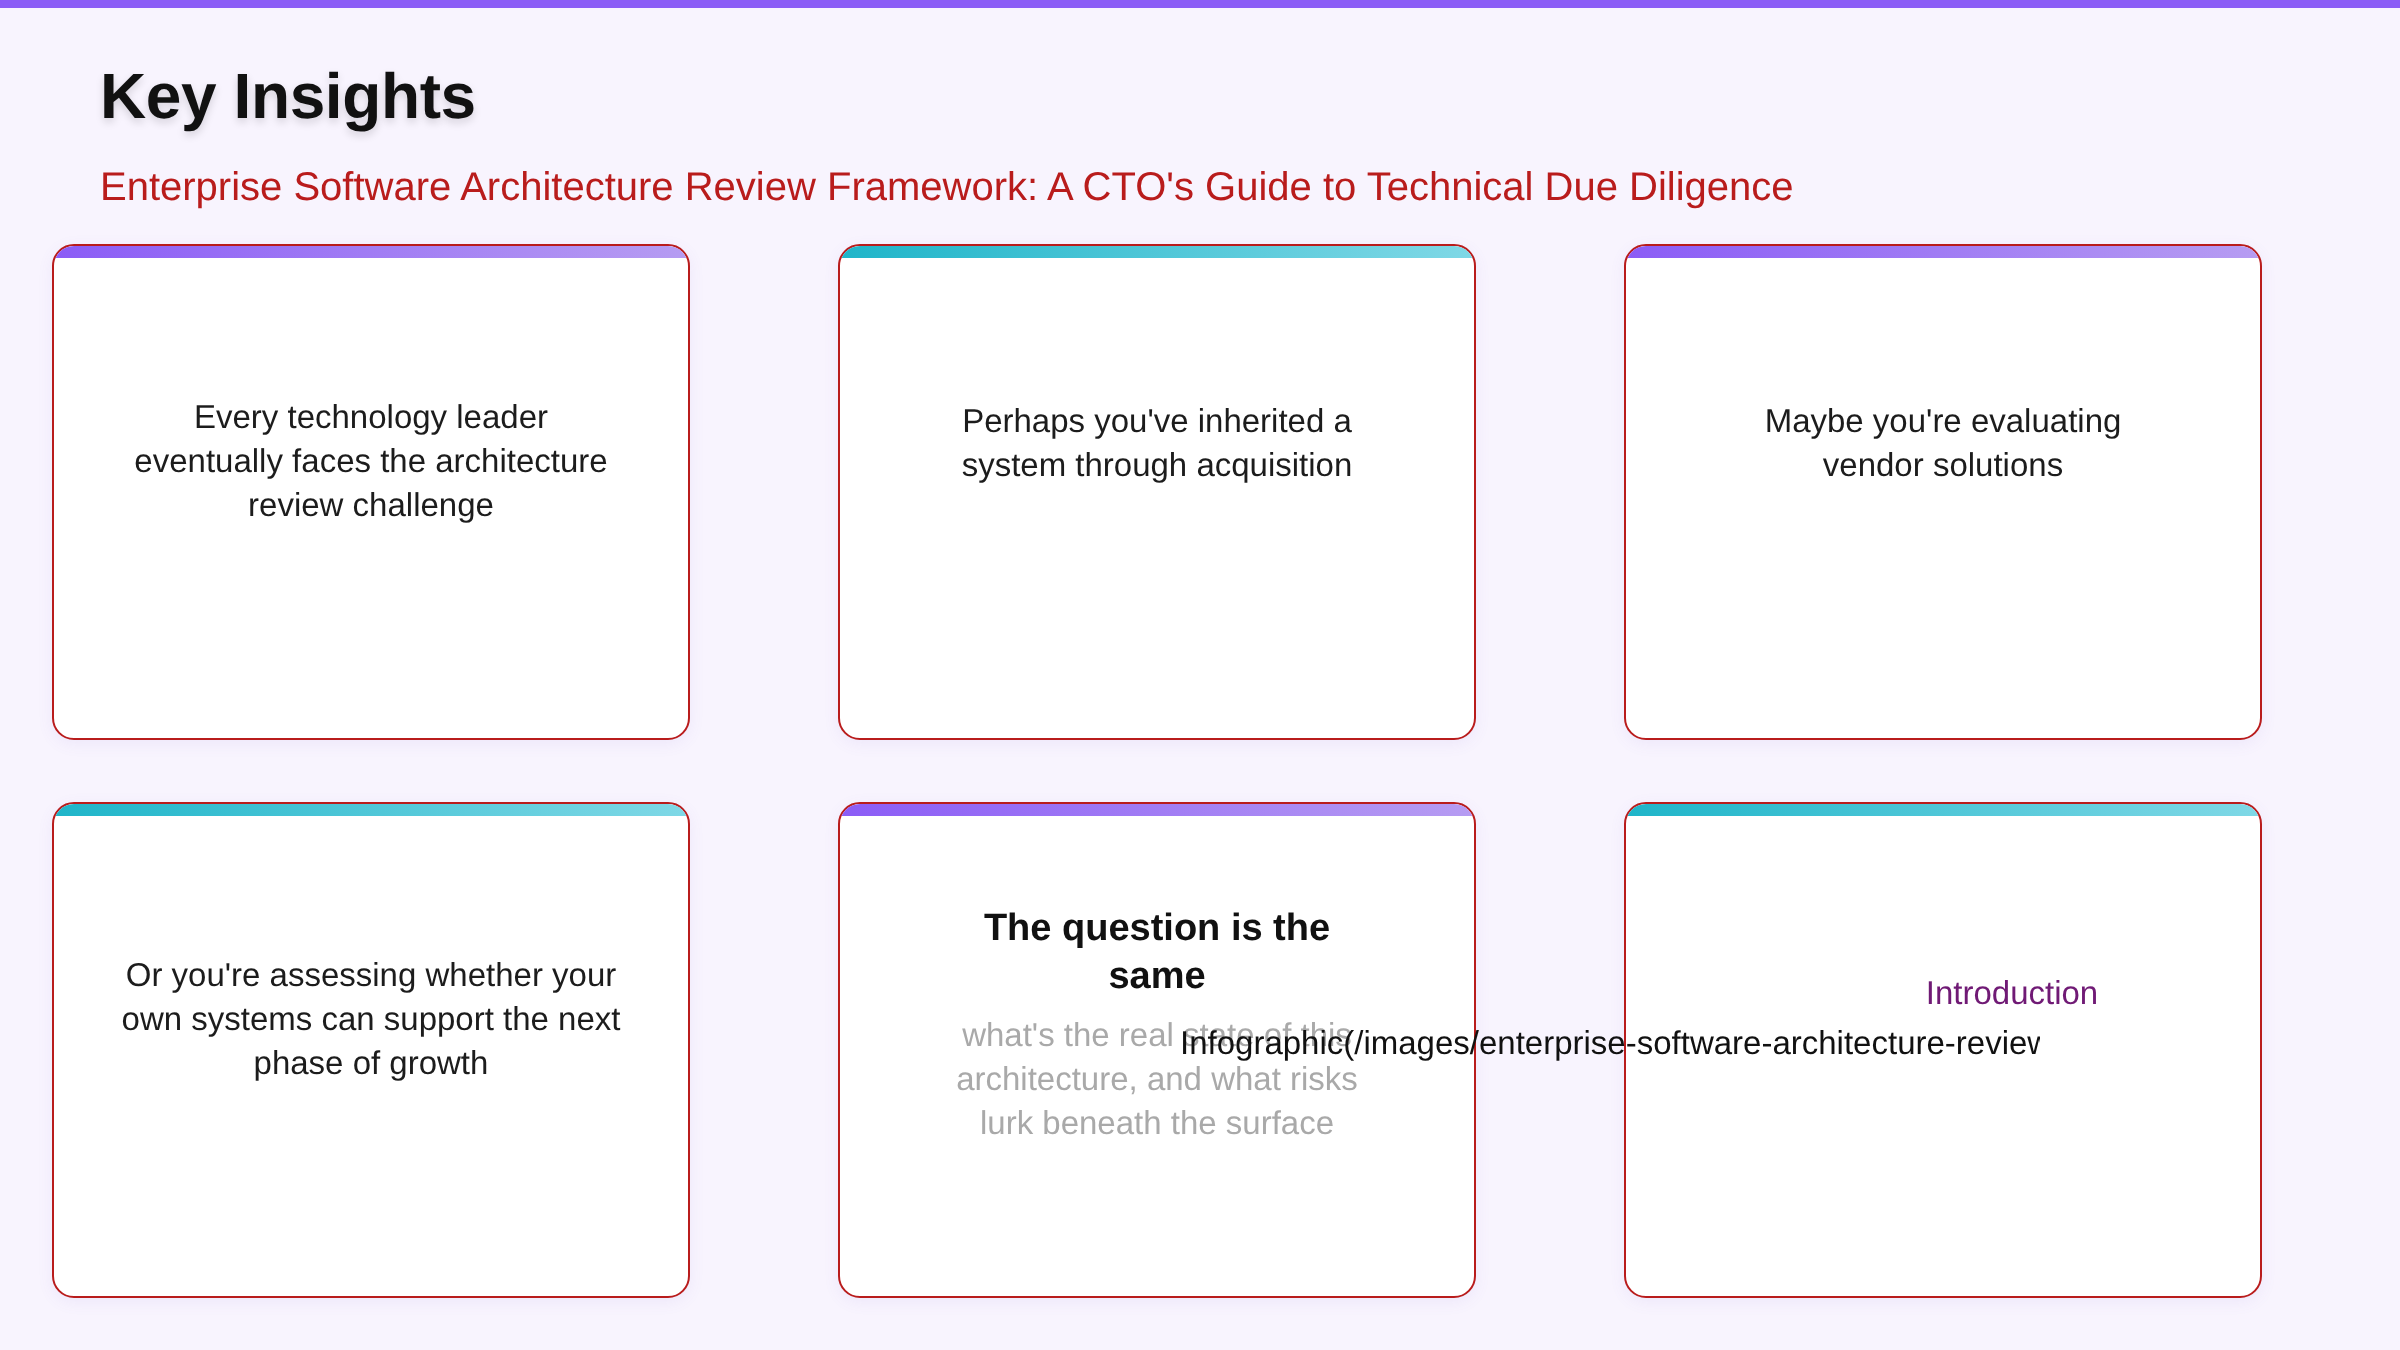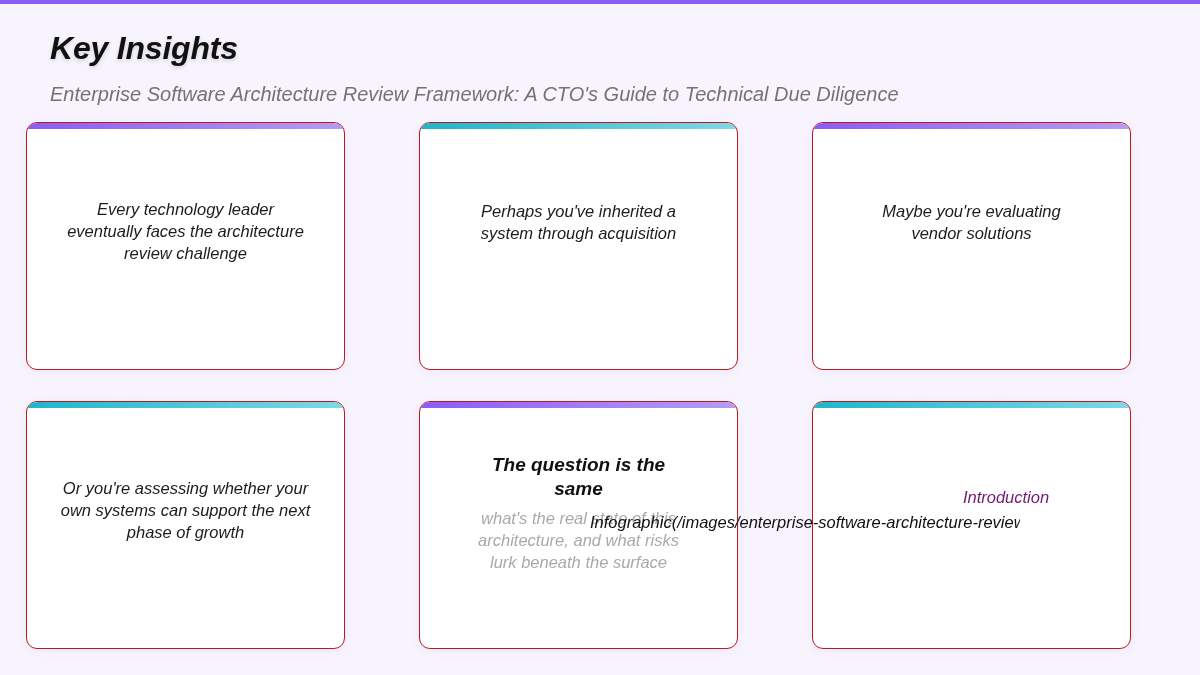--- a/index.html
+++ b/index.html
@@ -1,34 +1,34 @@
 <!DOCTYPE html>
 <html><head>
 <meta charset="utf-8">
 <style>
-  * { box-sizing: border-box; margin: 0; padding: 0; font-style: italic; }
+  * { box-sizing: border-box; margin: 0; padding: 0; }
   html, body { width: 1200px; height: 675px; overflow: hidden; }
   body {
     background: #f8f4fe;
     font-family: "Liberation Sans", "DejaVu Sans", sans-serif;
     position: relative;
   }
   .top-bar {
     position: absolute; left: 0; top: 0; width: 1200px; height: 4px;
     background: #8b5cf6;
   }
   .title {
     position: absolute; left: 50px; top: 30px;
     font-size: 32px; font-weight: 700; color: #111;
     text-shadow: 0 2px 4px rgba(0,0,0,0.15);
     letter-spacing: -0.2px;
   }
   .subtitle {
     position: absolute; left: 50px; top: 83px;
-    font-size: 20px; color: #737373;
+    font-size: 20px; color: #b91c1c;
     white-space: nowrap;
   }
   .card {
     position: absolute;
     width: 319px; height: 248px;
     background: #ffffff;
     border: 1px solid #b91c1c;
     border-radius: 11px;
     overflow: hidden;
     box-shadow: 0 2px 8px rgba(120, 90, 200, 0.08);

